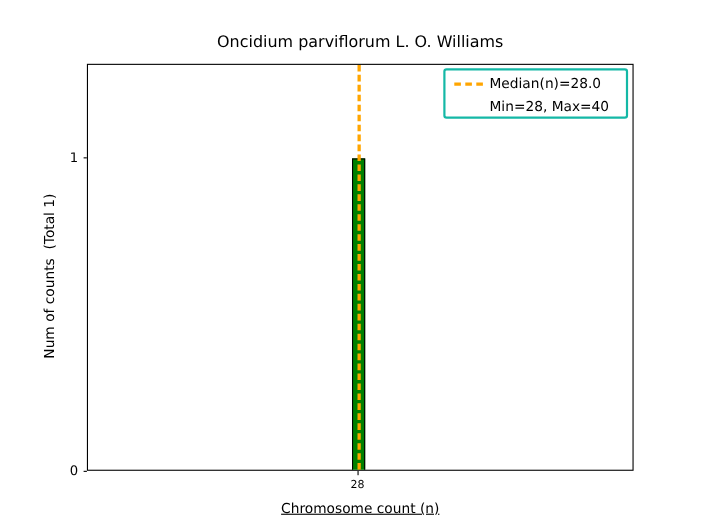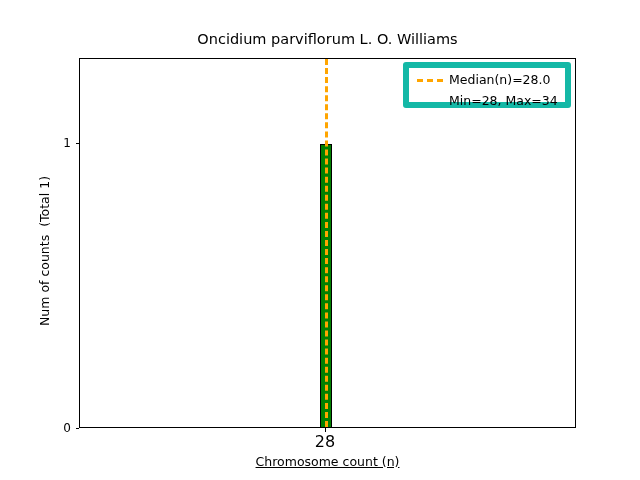--- a/index.html
+++ b/index.html
@@ -100,21 +100,21 @@
     top: 428px;
     height: 3.5px;
     width: 0;
     border-left: 1.1px solid #000000;
   }
   .xtick-label-box {
     position: absolute;
     top: 435px;
     width: 60px;
     text-align: center;
-    font-size: 16px;
+    font-size: 10px;
     line-height: 14px;
     white-space: nowrap;
   }
 
   
   #xlabel {
     position: absolute;
     left: 79px;
     top: 454px;
     width: 497px;
@@ -143,21 +143,21 @@
   }
 
   
   #legend {
     position: absolute;
     left: 403px;
     top: 62px;
     width: 168px;
     height: 46px;
     background: #ffffff;
-    border: 6px solid #14b8a6;
+    border: 2px solid #14b8a6;
     border-radius: 3px;
     box-sizing: border-box;
   }
   .legend-row {
     position: absolute;
     left: 0;
     width: 168px;
     height: 20px;
   }
   .legend-swatch {
@@ -214,17 +214,17 @@
 
     </div>
   </div>
 
   <div id="legend">
     <div class="legend-row" style="top:2px;">
       <span class="legend-swatch"></span>
       <span class="legend-text">Median(n)=28.0</span>
     </div>
     <div class="legend-row" style="top:23px;">
-      <span class="legend-text second">Min=28, Max=34</span>
+      <span class="legend-text second">Min=28, Max=40</span>
     </div>
   </div>
 
 </div>
 
 </body></html>

